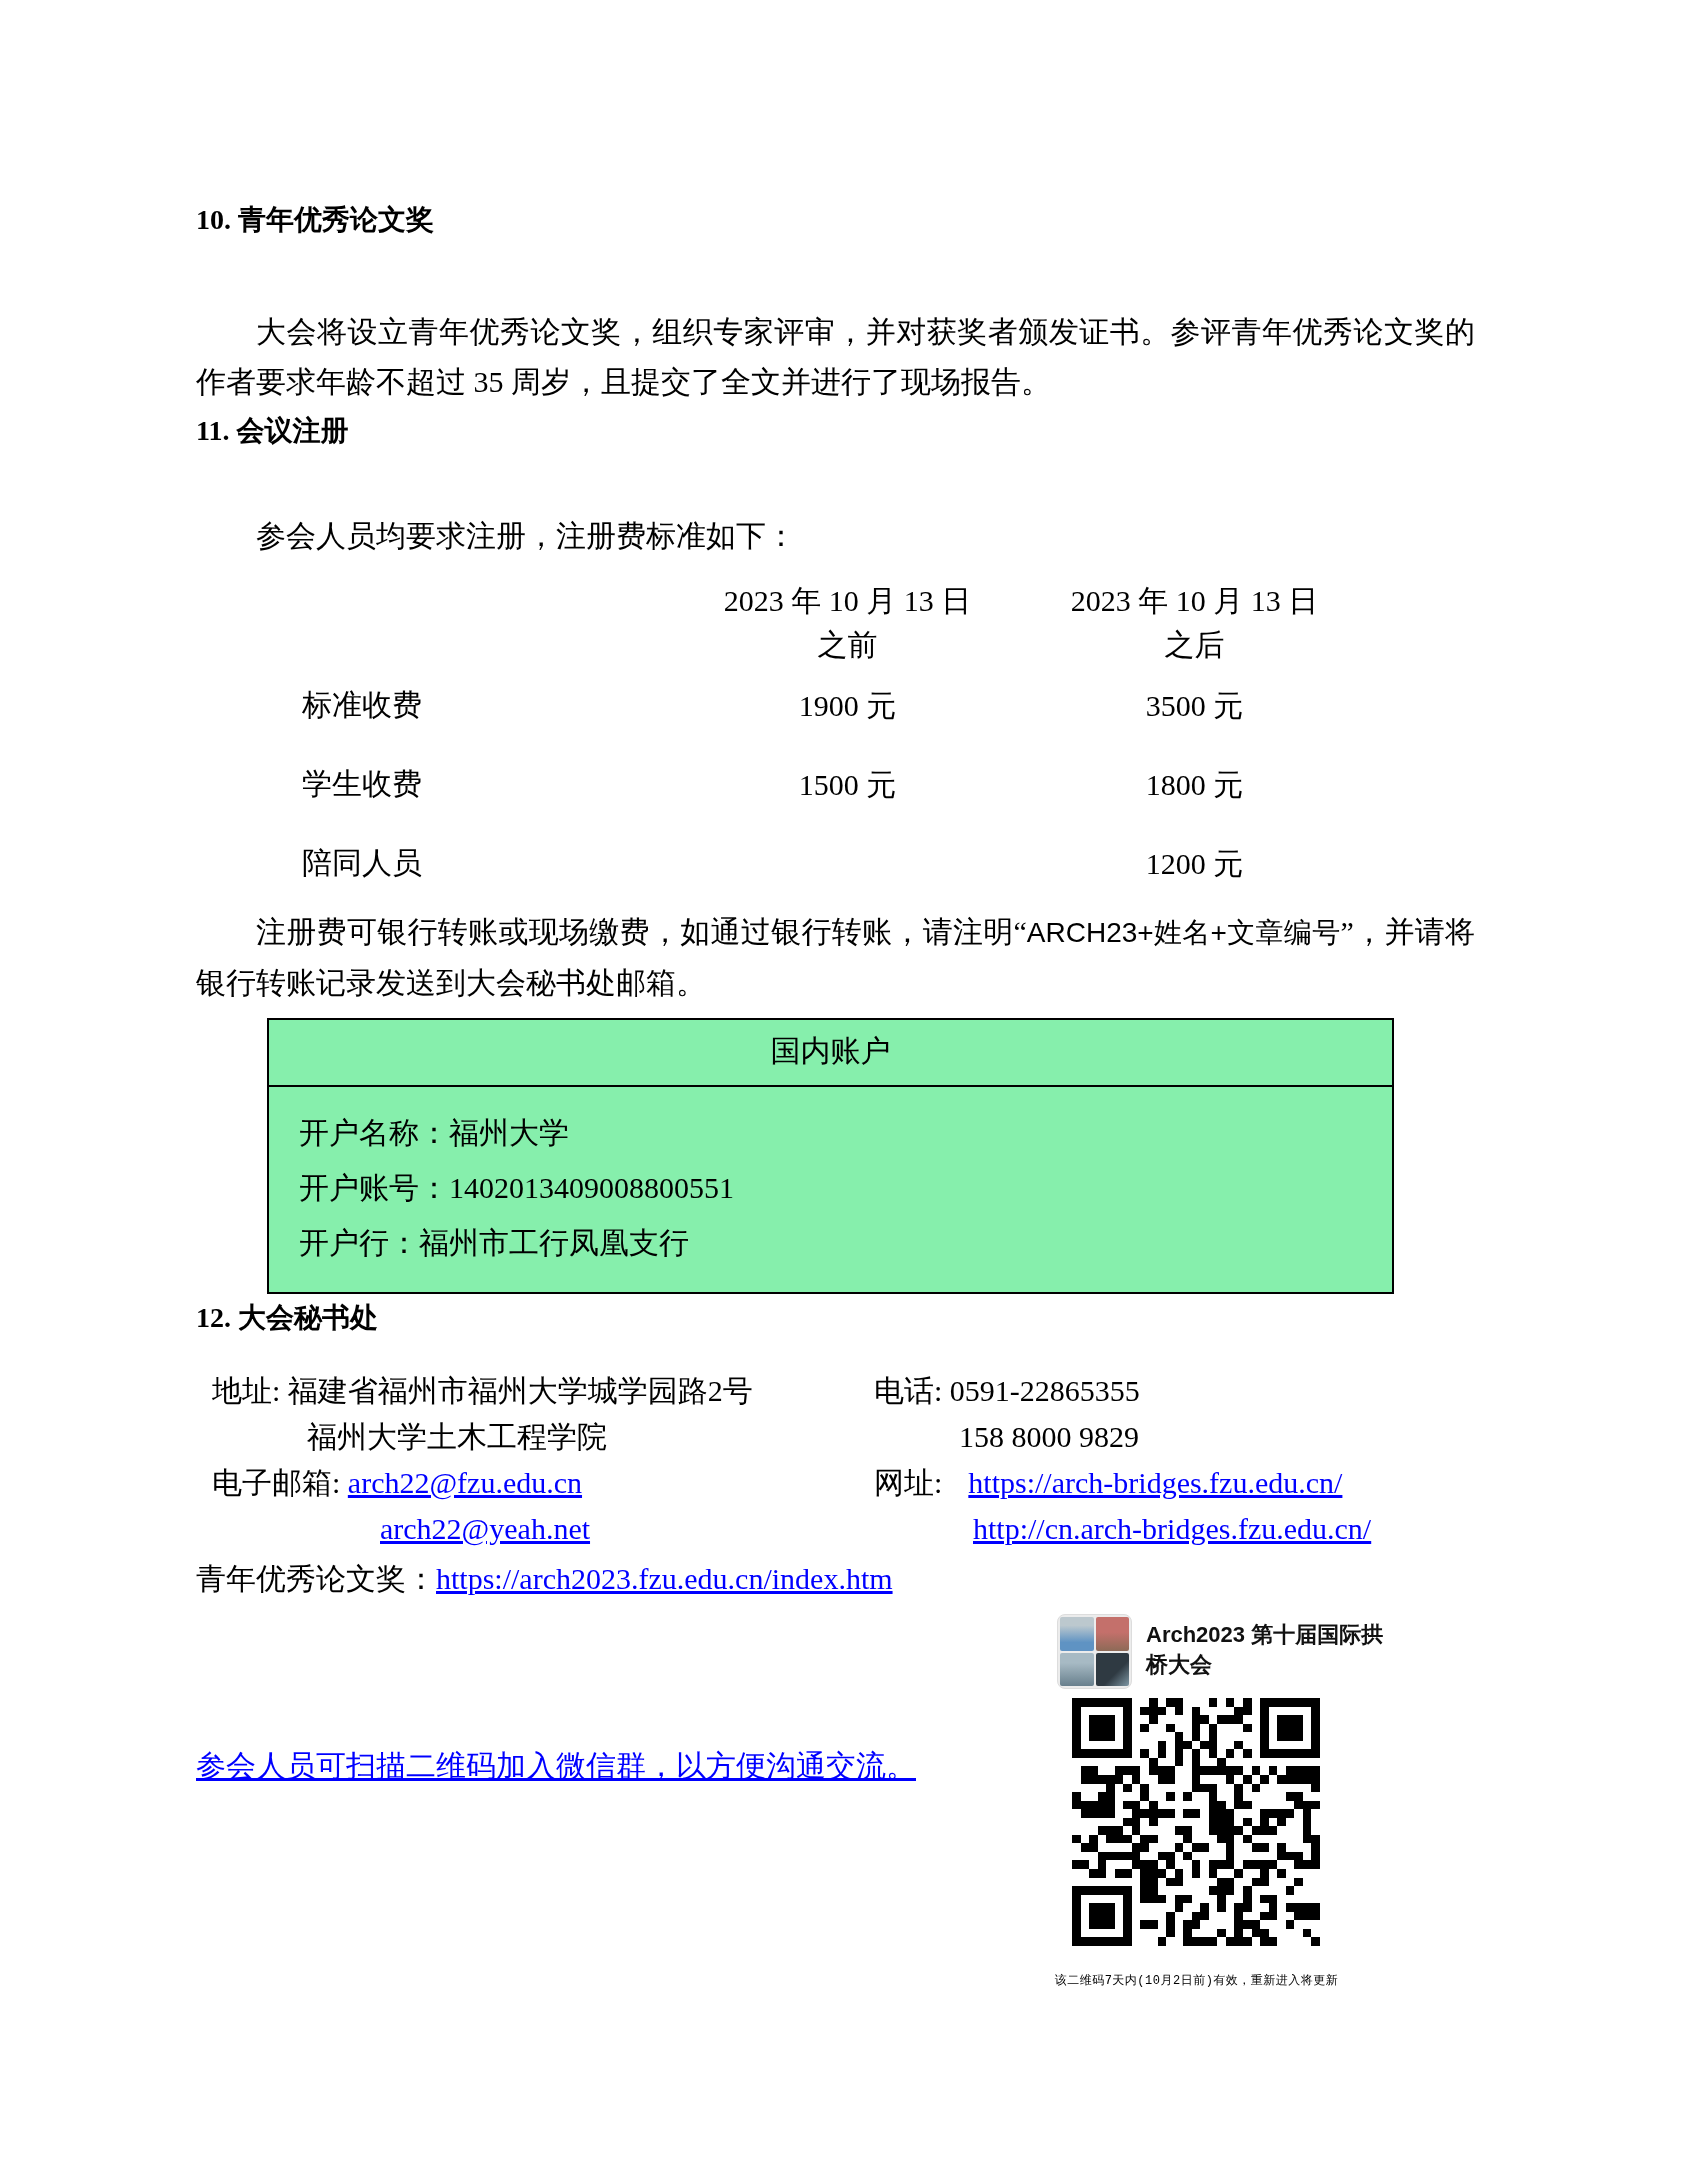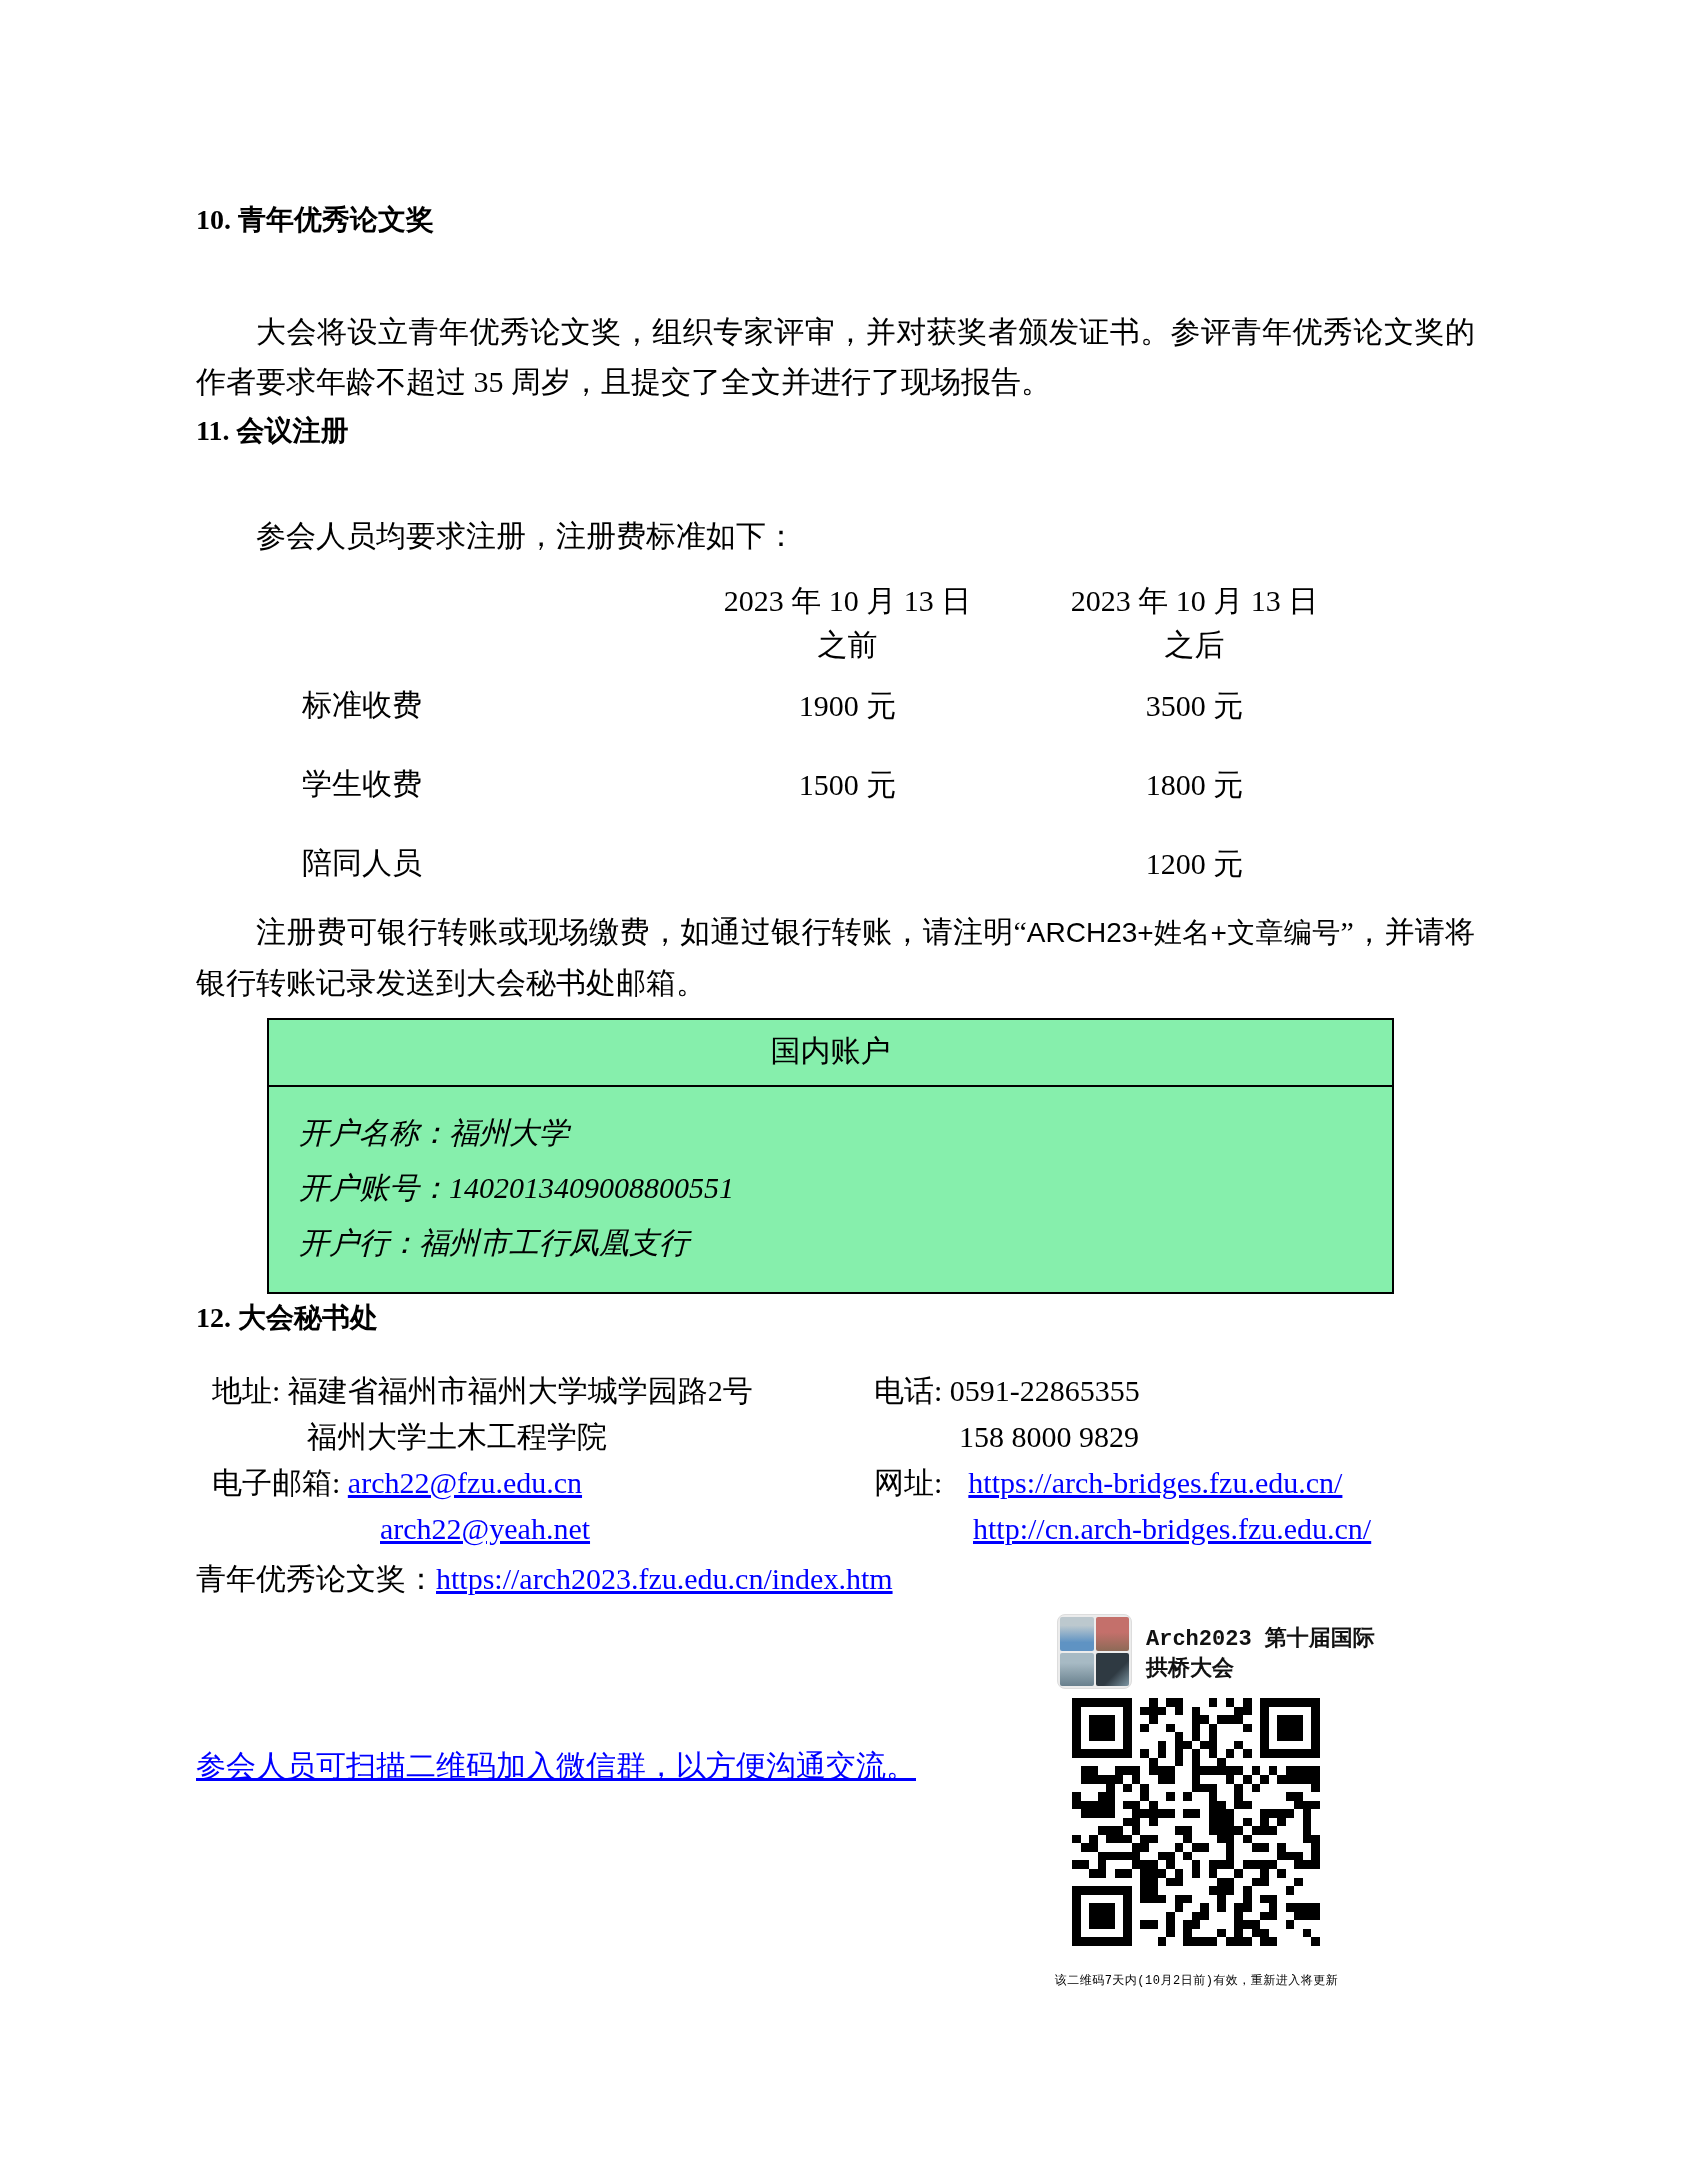--- a/index.html
+++ b/index.html
@@ -32,43 +32,43 @@
   
   .pay{margin-top:4px;}
   
   .bank-box{
     margin-left:71px;margin-top:10px;width:1127px;
     border:2px solid #000;box-sizing:border-box;background:#86efac;
   }
   .bank-box-title{
     height:65px;line-height:61px;text-align:center;border-bottom:2px solid #000;
   }
-  .bank-box-body{padding:18px 13px 22px 30px;font-style:italic;}
+  .bank-box-body{padding:18px 13px 22px 30px;}
   .bank-line{line-height:55px;}
   
   .h12{margin-top:51px;}
   .contact{display:grid;grid-template-columns:678px 1fr;margin-top:26px;}
   .c-line{line-height:46px;white-space:nowrap;}
   .c-left{padding-left:16px;}
   .ind-addr{margin-left:95px;}
   .ind-mail{margin-left:168px;}
   .ind-phone{margin-left:85px;}
   .ind-web{margin-left:99px;}
   .gap-web{display:inline-block;width:26px;}
   a.link{color:#0000ff;text-decoration:underline;cursor:pointer;}
   .site-line{margin-top:2px;line-height:50px;}
   
   .invite{
     position:absolute;left:196px;top:1745px;font-size:30px;line-height:42px;
   }
   
   .wechat-card{
     position:absolute;left:1057px;top:1614px;width:356px;
-    display:flex;align-items:center;gap:14px;
-    font-family:Liberation Mono, monospace;
+    display:flex;align-items:flex-start;gap:14px;
+    font-family:Liberation Sans, sans-serif;
   }
   .avatar-grid{
     width:75px;height:75px;flex:0 0 auto;background:#ececec;border:1px solid #ddd;
     border-radius:8px;box-sizing:border-box;padding:2px;
     display:grid;grid-template-columns:1fr 1fr;grid-template-rows:1fr 1fr;gap:2px;
   }
   .avatar-grid .tile{border-radius:2px;}
   .t1{background:linear-gradient(180deg,#bcc8ce 25%,#5f93c3 75%);}
   .t2{background:linear-gradient(180deg,#c4706b 45%,#8d6a57 100%);}
   .t3{background:linear-gradient(180deg,#a7bac4 30%,#68808d 100%);}

